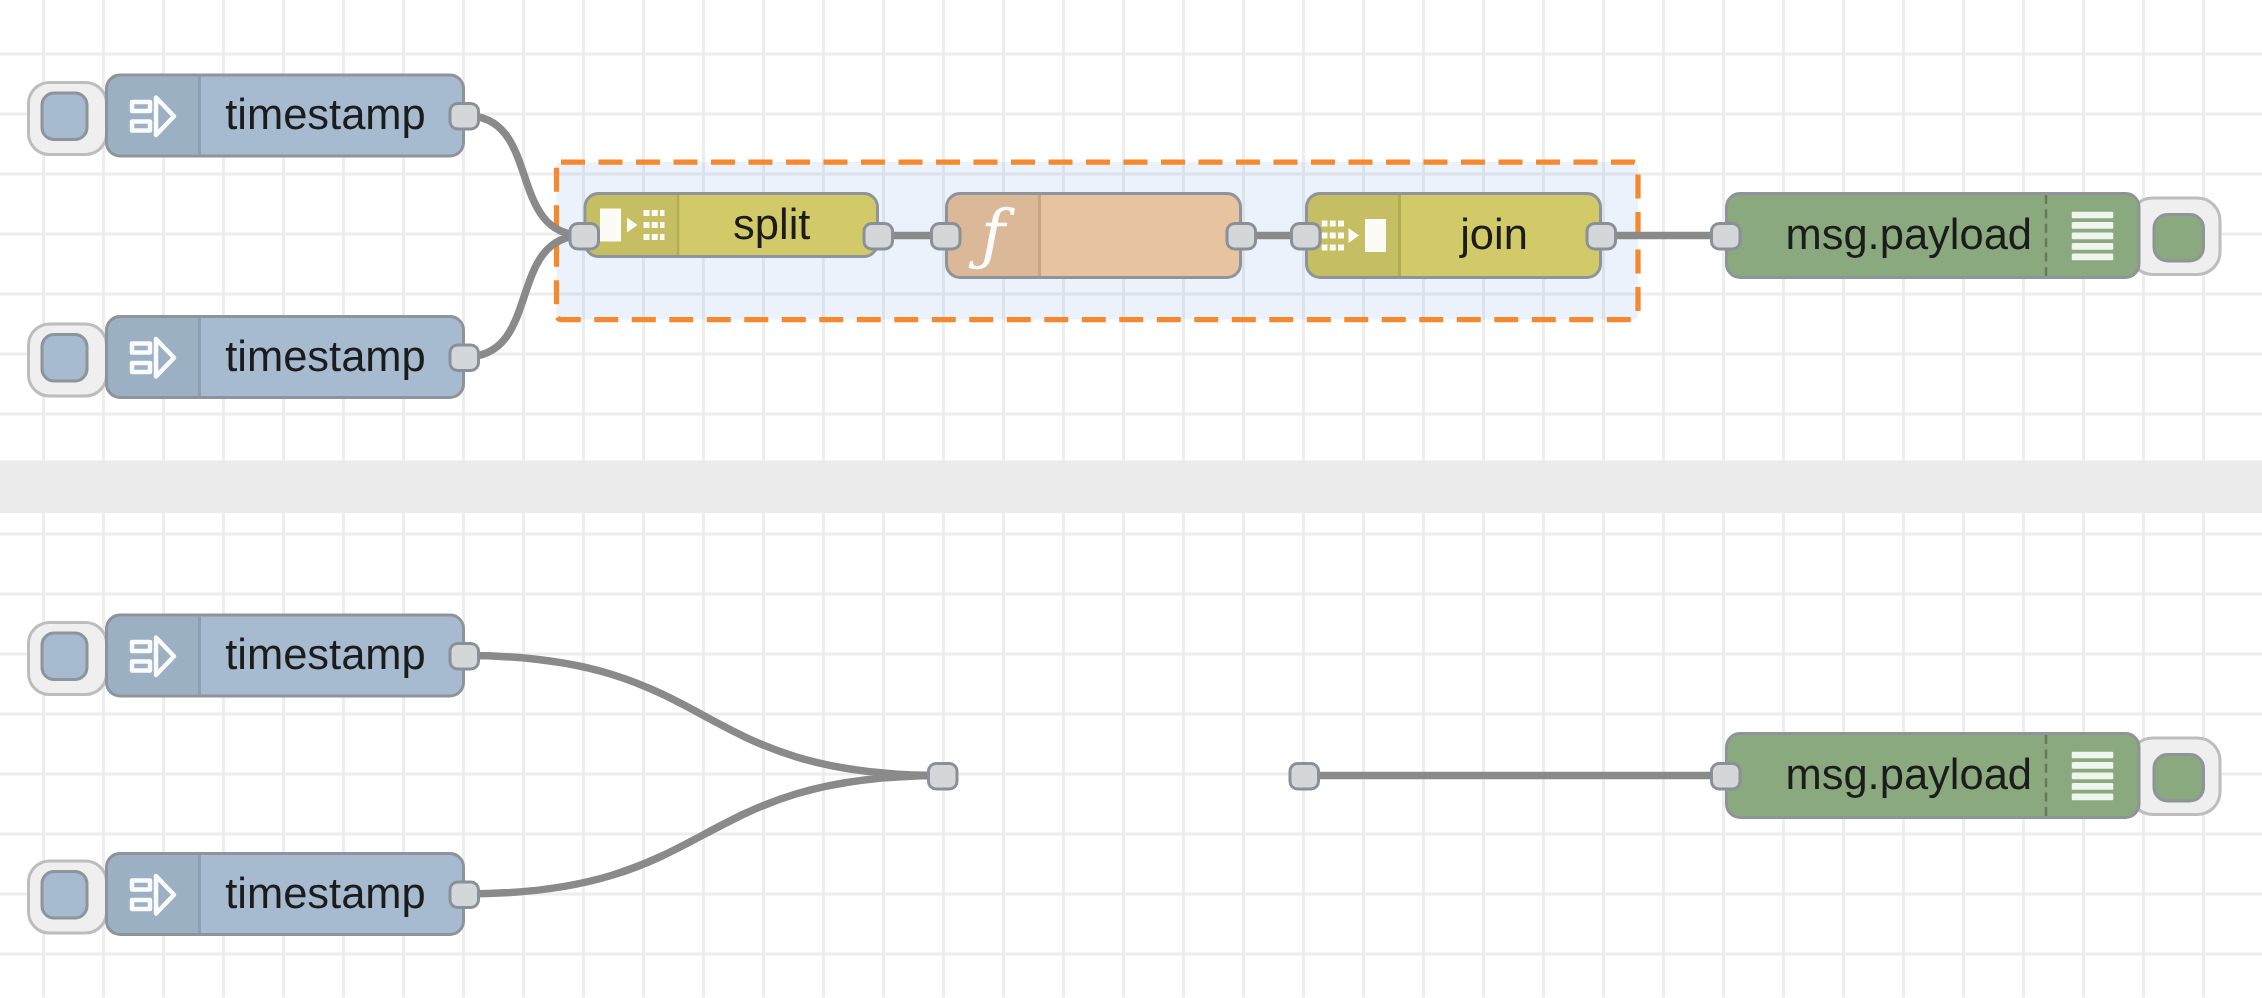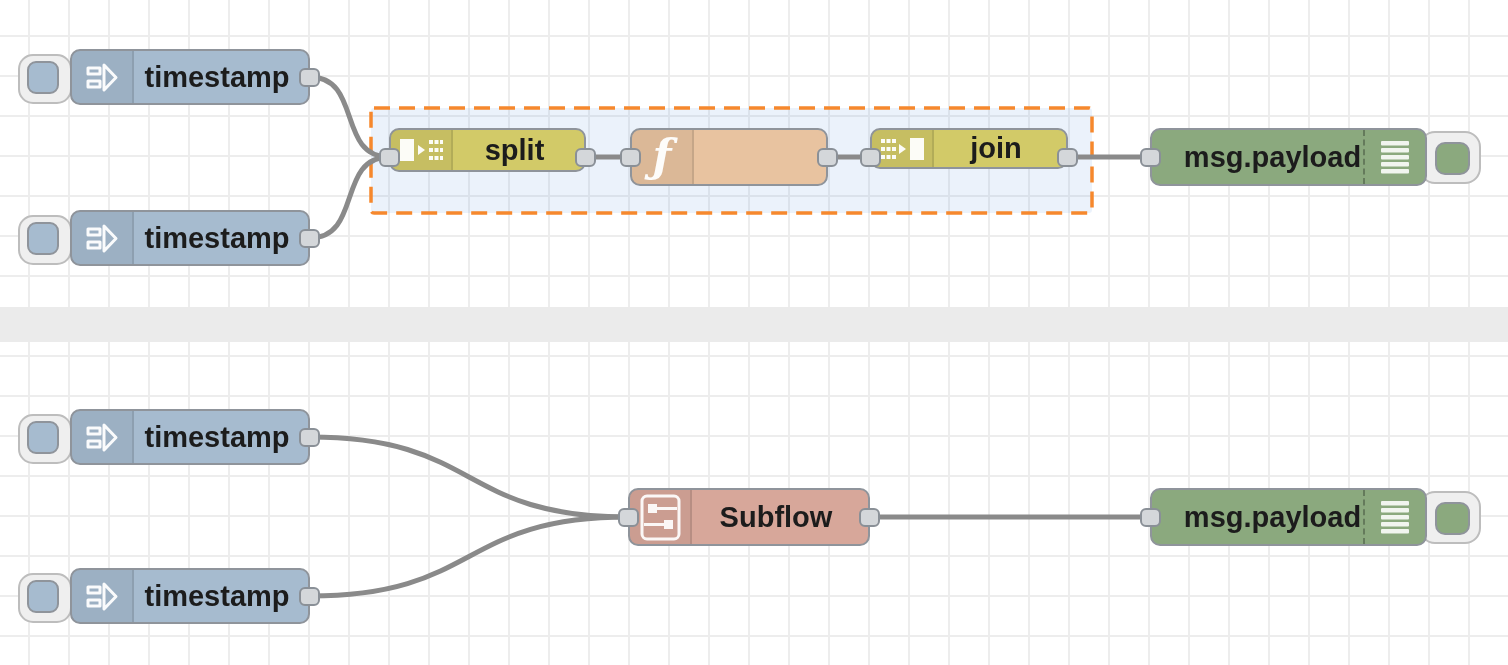--- a/index.html
+++ b/index.html
@@ -8,21 +8,20 @@
     overflow:hidden;
     font-family:"Liberation Sans","DejaVu Sans",sans-serif;
   }
   #wire-layer{position:absolute;left:0;top:0;}
   .separator{position:absolute;left:0;width:100%;}
   .node{
     position:absolute;
     box-sizing:border-box;
     border-radius:10px;
     border:2.5px solid #8f949b;
-    font-weight:bold;
   }
   .icon-region{
     position:absolute;top:0;bottom:0;width:60px;
     background:rgba(0,0,0,0.055);
     display:flex;align-items:center;justify-content:center;
   }
   .icon-left{left:0;border-right:2px solid rgba(0,0,0,0.10);border-radius:7px 0 0 7px;}
   .icon-right{right:0;border-left:2px dashed rgba(0,0,0,0.28);border-radius:0 7px 7px 0;background:none;}
   .node-label{
     position:absolute;top:0;bottom:0;
@@ -110,21 +109,21 @@
       </div>
       <div class="node-label label-after-left-icon">split</div>
     </div>
     <div class="node" style="left: 630px; top: 128px; width: 198px; height: 58px; background: rgb(232, 195, 160);">
       <div class="icon-region icon-left">
         <svg width="36" height="48" viewBox="0 0 36 48">
           <text x="18" y="38" text-anchor="middle" font-family="DejaVu Serif, Liberation Serif, serif" font-style="italic" font-size="44" fill="#fff" fill-opacity="0.95">ƒ</text>
         </svg>
       </div>
     </div>
-    <div class="node" style="left: 870px; top: 128px; width: 198px; height: 41px; background: rgb(210, 202, 104);">
+    <div class="node" style="left: 870px; top: 128px; width: 198px; height: 58px; background: rgb(210, 202, 104);">
       <div class="icon-region icon-left">
         <svg width="43" height="26" viewBox="0 0 43 26">
           <g fill="#fff" fill-opacity="0.95">
             <rect x="0" y="3" width="4" height="4"></rect>
             <rect x="5.5" y="3" width="4" height="4"></rect>
             <rect x="11" y="3" width="4" height="4"></rect>
             <rect x="0" y="11" width="4" height="4"></rect>
             <rect x="5.5" y="11" width="4" height="4"></rect>
             <rect x="11" y="11" width="4" height="4"></rect>
             <rect x="0" y="19" width="4" height="4"></rect>
@@ -174,34 +173,20 @@
           <g fill="none" stroke="#fff" stroke-opacity="0.95" stroke-width="3" stroke-linejoin="round">
             <rect x="2" y="6" width="12" height="6"></rect>
             <rect x="2" y="19" width="12" height="6"></rect>
             <path d="M18 3 L30 15.5 L18 28 Z"></path>
           </g>
         </svg>
       </div>
       <div class="node-label label-after-left-icon">timestamp</div>
     </div>
     <div class="btn-inner" style="left: 27px; top: 580px; width: 32px; height: 33px; background: rgb(166, 187, 207);"></div>
-    <div class="node" style="left: 628px; top: 488px; width: 242px; height: 58px; background: rgb(215, 167, 154);">
-      <div class="icon-region icon-left">
-        <svg width="41" height="47" viewBox="0 0 41 47">
-          <rect x="2" y="2" width="37" height="43" rx="5" fill="none" stroke="#fff" stroke-opacity="0.92" stroke-width="3"></rect>
-          <g fill="#fff" fill-opacity="0.92">
-            <rect x="8" y="10" width="9" height="9"></rect>
-            <rect x="17" y="13" width="20" height="3"></rect>
-            <rect x="4" y="29" width="20" height="3"></rect>
-            <rect x="24" y="26" width="9" height="9"></rect>
-          </g>
-        </svg>
-      </div>
-      <div class="node-label label-after-left-icon">Subflow</div>
-    </div>
     <div class="btn-outer" style="left: 1419px; top: 491px; width: 62px; height: 53px; border-radius: 16px;"></div>
     <div class="node" style="left: 1150px; top: 488px; width: 277px; height: 58px; background: rgb(139, 169, 126);">
       <div class="icon-region icon-right">
         <svg width="28" height="33" viewBox="0 0 28 33">
           <g fill="#fff" fill-opacity="0.88">
             <rect x="0" y="0" width="28" height="4.5" rx="1"></rect>
             <rect x="0" y="7" width="28" height="4.5" rx="1"></rect>
             <rect x="0" y="14" width="28" height="4.5" rx="1"></rect>
             <rect x="0" y="21" width="28" height="4.5" rx="1"></rect>
             <rect x="0" y="28" width="28" height="4.5" rx="1"></rect>

